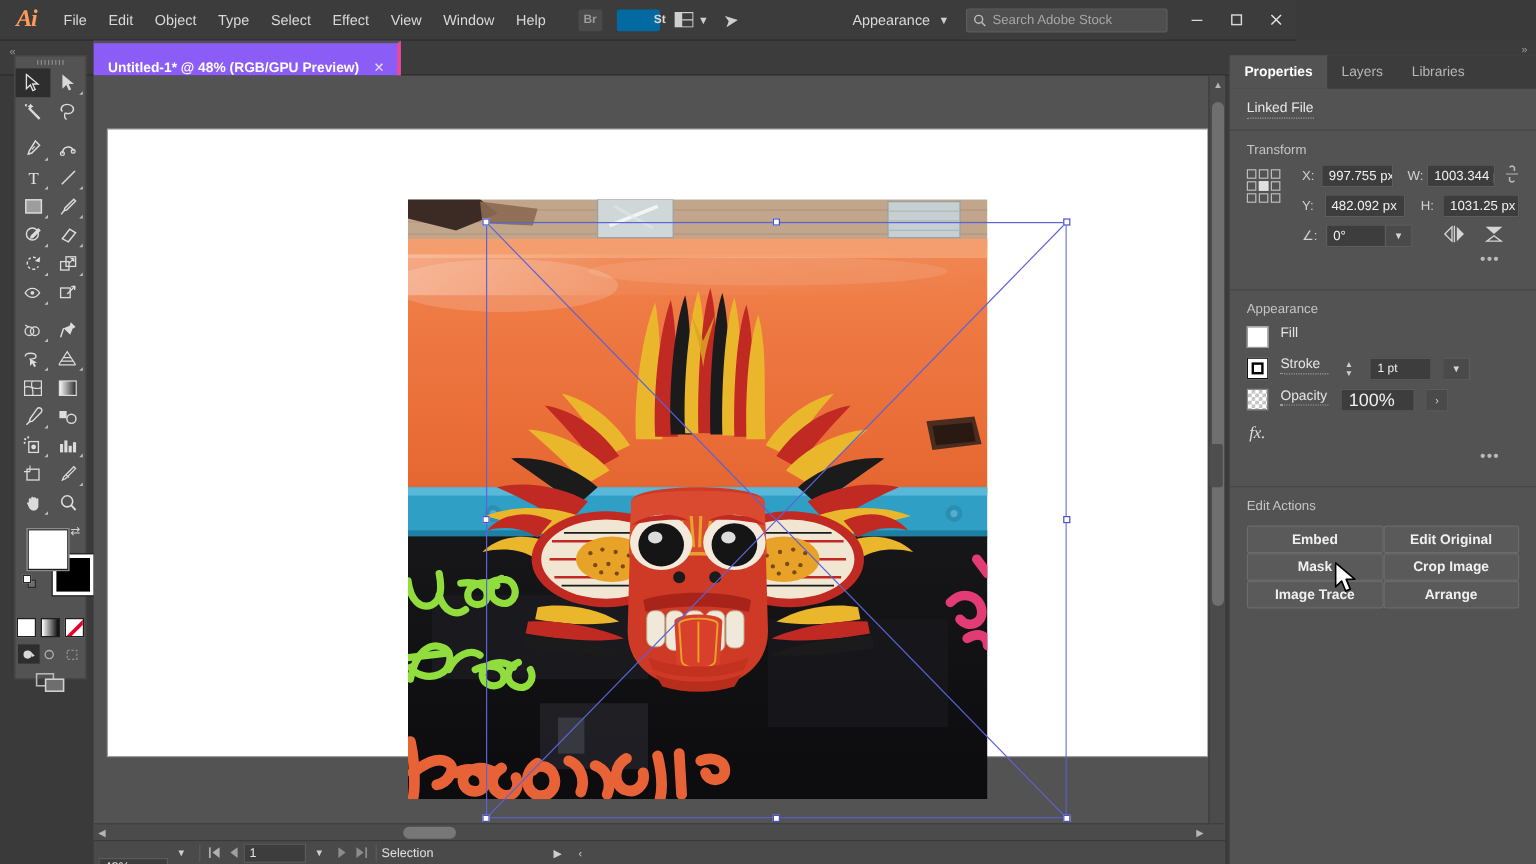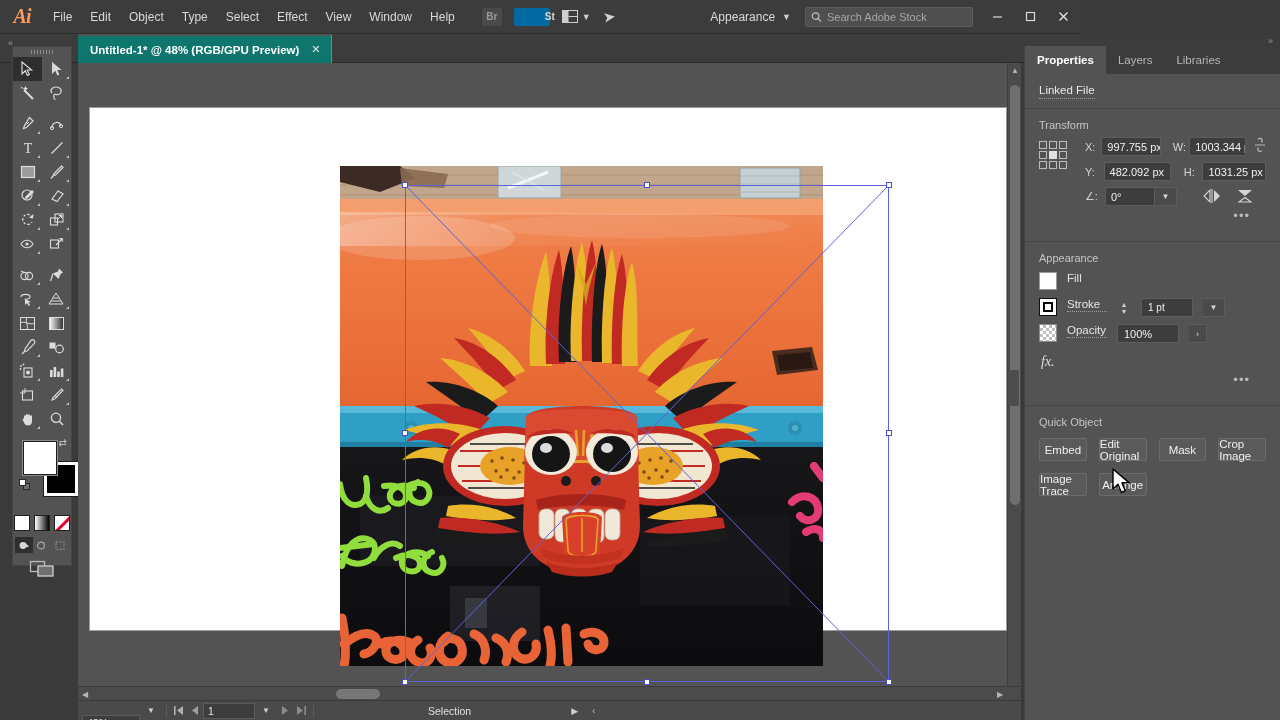--- a/index.html
+++ b/index.html
@@ -49,23 +49,23 @@
   .win-btns{ display:flex; align-items:center; height:34px; }
   .win-btn{ width:33px;height:34px;display:flex;align-items:center;justify-content:center;
     font-size:12px;color:#d9d9d9;}
 
   
   .tabbar{
     position:absolute; left:0; top:34px; width:1280px; height:29px; background:#3c3c3c;
     border-bottom:1px solid #2b2b2b;
   }
   .doc-tab{
-    position:absolute; left:78px; top:0; height:29px; background:#0f766e;
-    display:flex; align-items:center; padding:0 10px 0 12px; gap:12px;
-    border-right:1px solid #ec4899; border-top:2px solid #535353;
+    position:absolute; left:78px; top:0; height:29px; background:#8b5cf6;
+    display:flex; align-items:flex-end; padding:0 10px 0 12px; gap:12px;
+    border-right:3px solid #ec4899; border-top:2px solid #535353;
   }
   .doc-tab-label{ font-size:11.5px; color:#ffffff; font-weight:bold; white-space:nowrap;}
   .tab-close{ font-size:11px; color:#e3e3e3; cursor:pointer;}
   .dock-collapse-left{
     position:absolute; left:8px; top:4px; font-size:9px; color:#9b9b9b; letter-spacing:-1px;
   }
   .dock-collapse-right{
     position:absolute; right:8px; top:36px; font-size:9px; color:#9b9b9b; letter-spacing:-1px; z-index:40;
   }
 
@@ -164,21 +164,21 @@
   }
   .sb-chev{ width:22px;height:16px;display:flex;align-items:center;justify-content:center;
     background:#4a4a4a; color:#cfcfcf; font-size:8px;}
   .sb-sep{ width:1px;height:14px;background:#5c5c5c;margin:0 4px;}
   .nav-ico{ width:16px;height:16px;display:flex;align-items:center;justify-content:center;
     font-size:9px;color:#b0b0b0;}
   .page-field{
     width:52px;height:16px;background:#3d3d3d;border:1px solid #5a5a5a;
     display:flex;align-items:center;padding-left:4px;color:#e3e3e3;
   }
-  .status-label{ margin-left:110px; color:#e0e0e0; }
+  .status-label{ color:#e0e0e0; }
   .status-arrow{ margin-left:100px; color:#cfcfcf; font-size:9px;}
 
   
   .rpanel{
     position:absolute; left:1024px; top:46px; width:256px; height:674px; background:#535353;
     border-left:1px solid #434343;
   }
   .ptabs{ display:flex; height:28px; background:#3c3c3c; align-items:flex-end; }
   .ptab{
     padding:0 12px; height:28px; line-height:28px; font-size:11.5px; color:#b7b7b7;
@@ -227,27 +227,27 @@
     background-size:6px 6px; background-position:0 0,3px 3px;}
   .ap-lbl{ font-size:11.5px; color:#e4e4e4; width:54px;}
   .ap-lbl.dot{ border-bottom:1px dotted #9b9b9b; padding-bottom:1px; width:auto; min-width:40px;}
   .spin{ display:flex; flex-direction:column; align-items:center; justify-content:center;
     width:14px; height:20px; color:#cfcfcf; font-size:7px; line-height:7px; }
   .stroke-fld{ width:52px;height:19px;background:#3d3d3d;border:1px solid #5d5d5d;
     display:flex;align-items:center;padding-left:6px;font-size:10px;color:#f0f0f0;}
   .stroke-chev{ width:22px;height:19px;background:#4a4a4a;border:1px solid #5d5d5d;border-left:none;
     display:flex;align-items:center;justify-content:center;font-size:8px;color:#d5d5d5;}
   .op-fld{ width:62px;height:19px;background:#3d3d3d;border:1px solid #5d5d5d;
-    display:flex;align-items:center;padding-left:6px;font-size:11px;color:#f0f0f0;}
+    display:flex;align-items:center;padding-left:6px;font-size:15px;color:#f0f0f0;}
   .op-chev{ width:18px;height:19px;background:#4a4a4a;border:1px solid #5d5d5d;border-left:none;
     display:flex;align-items:center;justify-content:center;font-size:9px;color:#d5d5d5;}
   .fx{ font-family:"Liberation Serif",serif; font-style:italic; font-size:14px; color:#dcdcdc;
        padding:4px 0 0 2px;}
 
-  .qa-grid{ display:grid; grid-template-columns:1fr 1fr 1fr 1fr; gap:12px; padding:4px 14px 10px 14px;}
+  .qa-grid{ display:grid; grid-template-columns:1fr 1fr; gap:0; padding:4px 14px 10px 14px;font-weight:bold;}
   .qa-btn{
     height:23px; background:#5a5a5a; border:1px solid #6b6b6b; border-radius:2px;
     display:flex; align-items:center; justify-content:center; font-size:11.5px; color:#f0f0f0;
   }
 
   .cursor{
     position:absolute; left:1112px; top:468px; width:20px;height:28px; z-index:90;
     pointer-events:none;
   }
   .gutter{
@@ -1024,21 +1024,21 @@
         <span class="sw-opacity"></span>
         <span class="ap-lbl dot">Opacity</span>
         <span class="op-fld">100%</span>
         <span class="op-chev">›</span>
       </div>
       <div class="fx">fx.</div>
       <div class="dots">•••</div>
     </div>
     <div class="psec-line"></div>
 
-    <div class="psec-title">Quick Object</div>
+    <div class="psec-title">Edit Actions</div>
     <div class="qa-grid">
       <div class="qa-btn">Embed</div>
       <div class="qa-btn">Edit Original</div>
       <div class="qa-btn">Mask</div>
       <div class="qa-btn">Crop Image</div>
       <div class="qa-btn">Image Trace</div>
       <div class="qa-btn">Arrange</div>
     </div>
   </div>
 

